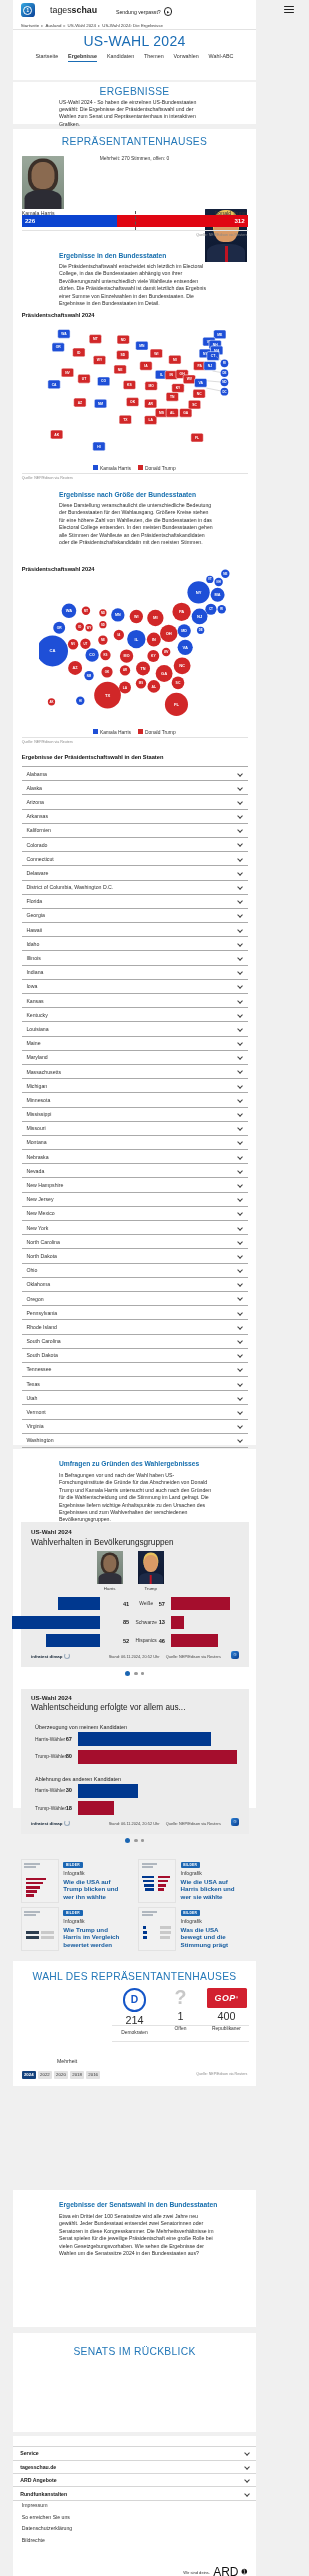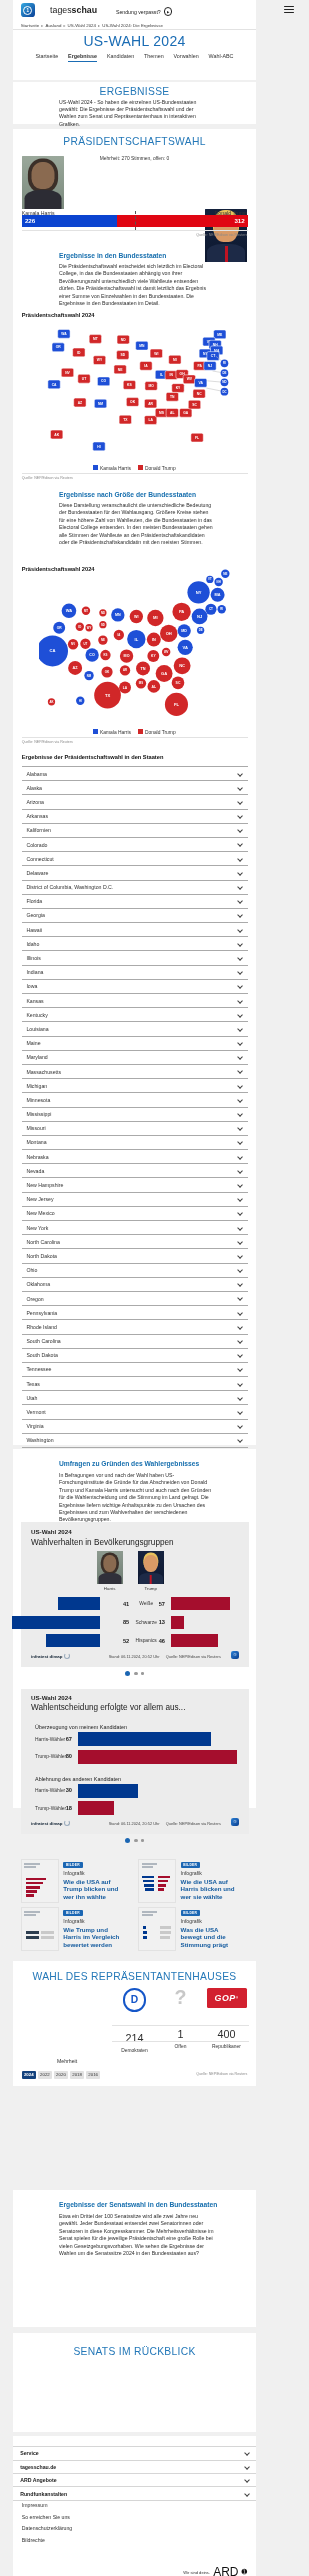--- a/index.html
+++ b/index.html
@@ -68,21 +68,21 @@
   
   .donut{position:absolute;border-radius:50%;}
   .donut .hole{position:absolute;left:50%;top:50%;transform:translate(-50%,-50%);background:#fff;border-radius:50%;
                display:flex;align-items:center;justify-content:center;font-size:13.4px;color:#3c3c3c;}
   .hcol{position:absolute;text-align:center;}
   .dlogo{width:19.6px;height:19.6px;border:2.1px solid #1556c8;border-radius:50%;color:#1556c8;font-weight:700;font-size:10.3px;
          display:flex;align-items:center;justify-content:center;margin:0 auto;}
   .qmark{font-size:19.6px;font-weight:700;color:#c8c8c8;line-height:19.6px;}
   .goplogo{width:40px;height:19.6px;background:#d2202f;border-radius:1.5px;color:#fff;font-weight:700;font-style:italic;
            font-size:8.8px;display:flex;align-items:center;justify-content:center;margin:0 auto;letter-spacing:0.5px;}
-  .hnum{font-size:10.8px;color:#2e2e2e;margin-top:20px;}
+  .hnum{font-size:10.8px;color:#2e2e2e;margin-top:2px;}
   .hlbl{font-size:4.9px;color:#333;margin-top:4.6px;}
   .ytab{display:inline-block;width:14px;height:7.7px;line-height:7.7px;text-align:center;font-size:4.4px;background:#e2e2e2;
         color:#333;border-radius:1px;margin-right:2.1px;cursor:pointer;}
   .ytab.active{background:#14427e;color:#fff;font-weight:700;}
   
   .frow{height:12.4px;border-top:0.5px solid #d6d6d6;display:flex;align-items:center;justify-content:space-between;
         padding:0 7.2px;font-size:5.2px;font-weight:700;color:#222;cursor:pointer;}
   .flink{font-size:5.2px;color:#333;cursor:pointer;}
 </style>
 </head>
@@ -118,21 +118,21 @@
       <span></span>
       <span></span>
     </div>
 
   <div class="card" style="top:82px;height:42px;">
     <div class="abs h-big" style="top:4.1px;">ERGEBNISSE</div>
     <div class="abs para" style="left:46px;top:16.5px;width:152px;">US-Wahl 2024 - So haben die einzelnen US-Bundesstaaten gewählt: Die Ergebnisse der Präsidentschaftswahl und der Wahlen zum Senat und Repräsentantenhaus in interaktiven Grafiken.</div>
   </div>
 
   <div class="card" style="top:129px;height:1316px;">
-    <div class="abs h-big" style="top:7.2px;">PRÄSIDENTSCHAFTSWAHL</div>
+    <div class="abs h-big" style="top:7.2px;">REPRÄSENTANTENHAUSES</div>
     <div class="abs" style="top:27px;width:100%;text-align:center;font-size:4.9px;color:#333;">Mehrheit: 270 Stimmen, offen: 0</div>
 
     <div class="abs photo" style="left:8.8px;top:27px;width:42px;height:53px;background:linear-gradient(180deg,#9aa89b,#7b8a7d);">
       <div class="head" style="top:6.2px;width:23px;height:27px;background:#8a6a50;box-shadow:0 0 0 3.6px #3b2f28;"></div>
       <div class="body" style="top:34px;width:37px;height:20.6px;background:#2c2c34;"></div>
     </div>
     <div class="abs photo" style="left:192px;top:27px;width:42px;height:53px;background:linear-gradient(180deg,#14223d,#0d1830);">
       <div class="head" style="top:5.2px;width:24px;height:28px;background:#d99a66;box-shadow:0 -3.1px 0 1px #e8c35c;"></div>
       <div class="body" style="top:35px;width:38px;height:19.6px;background:#1d2a47;"></div>
       <div class="abs" style="left:19.6px;top:37px;width:3.6px;height:15.5px;background:#c01323;"></div>

